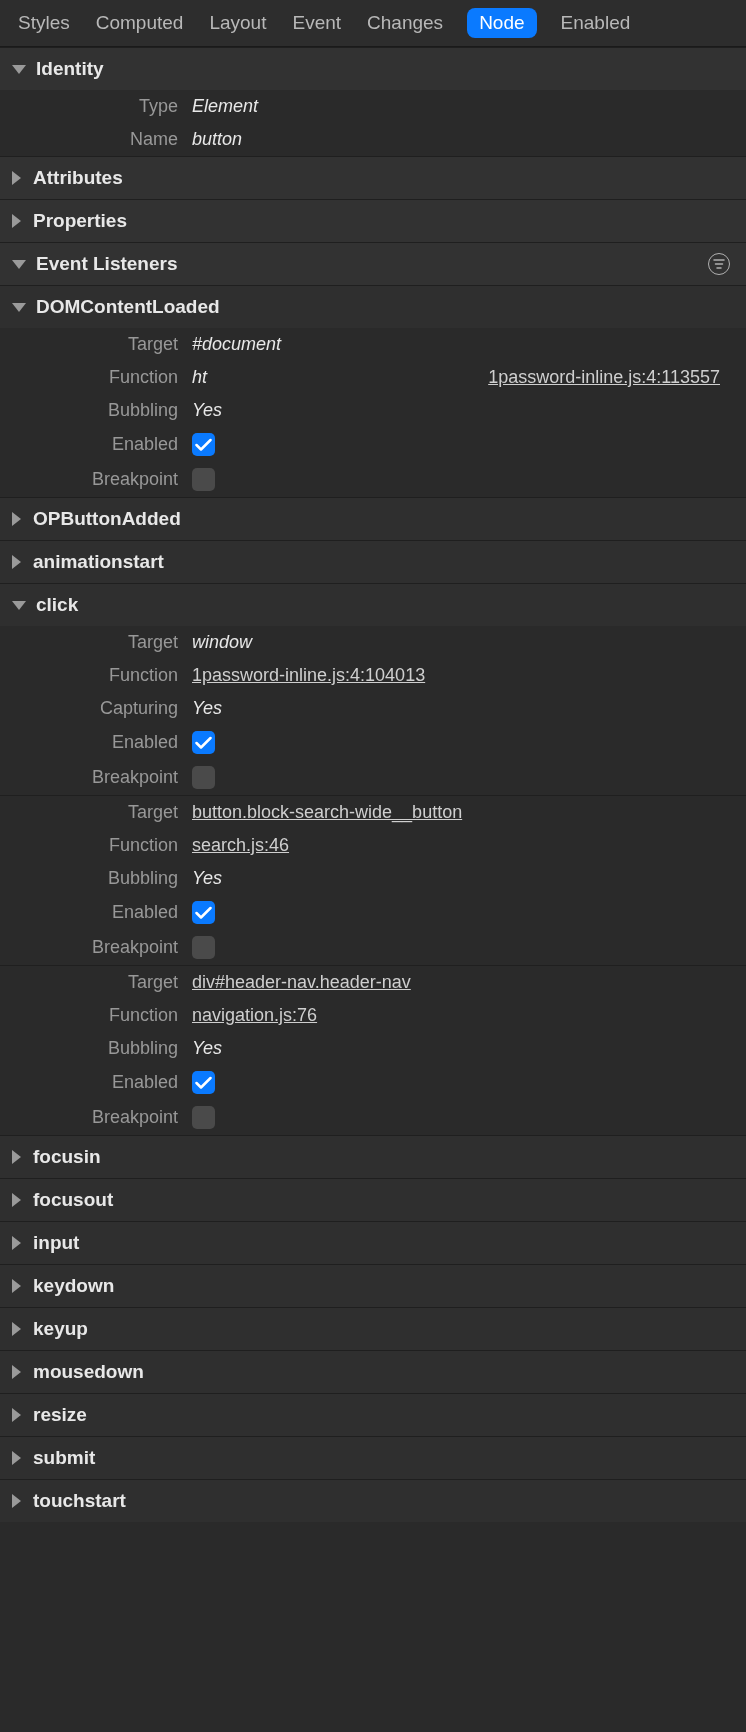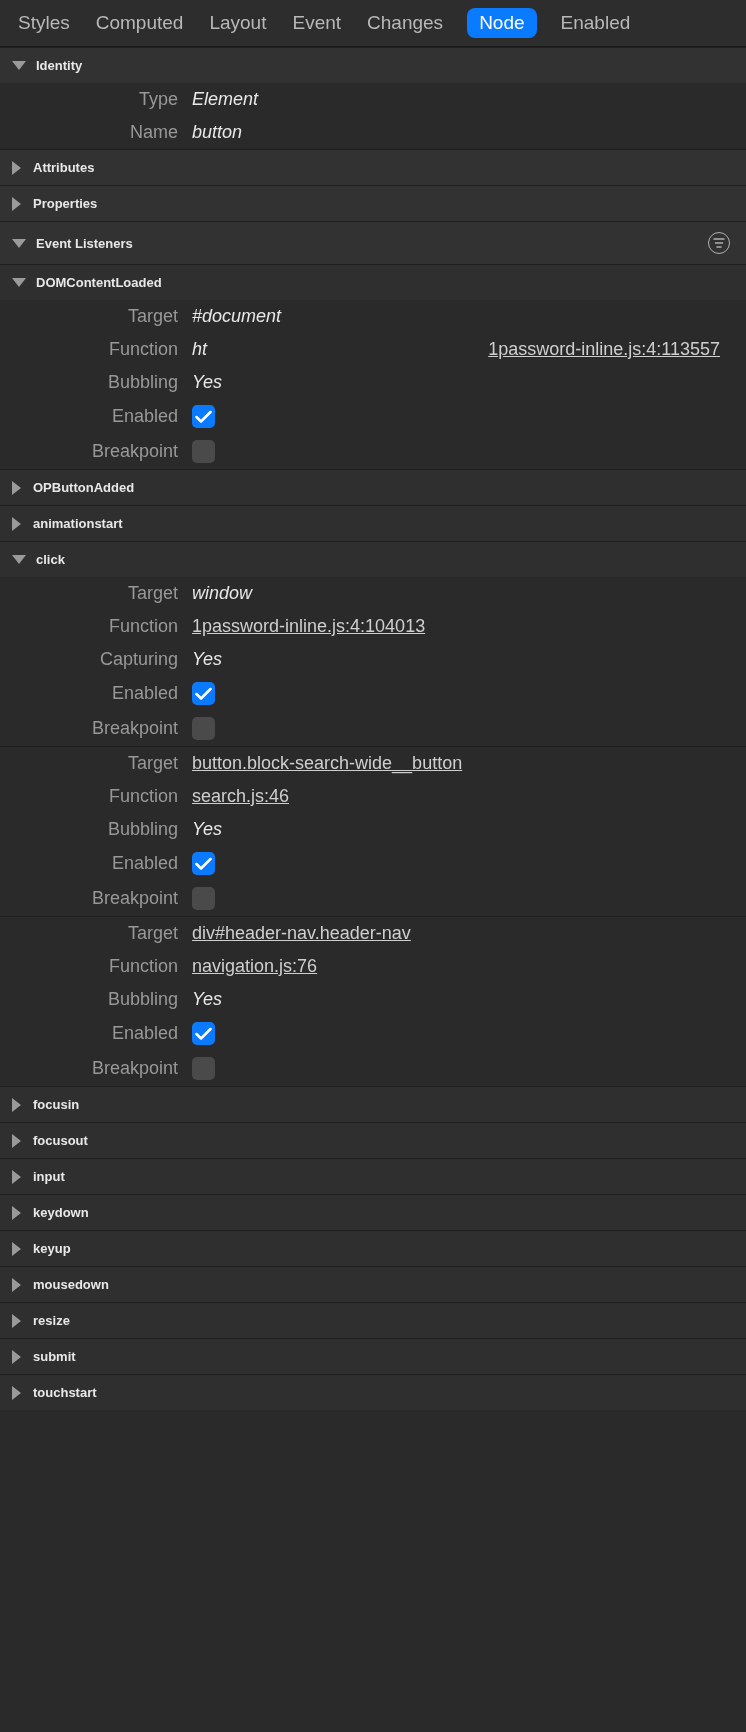--- a/index.html
+++ b/index.html
@@ -53,21 +53,21 @@
 }
 .disclosure.right {
   border-top: 7px solid transparent;
   border-bottom: 7px solid transparent;
   border-left: 9px solid #9a9a9a;
   margin-right: 12px;
 }
 .section-title {
   font-weight: 700;
   color: #e8e8e8;
-  font-size: 13px;
+  font-size: 19px;
   flex: 1;
 }
 .filter-icon {
   width: 22px;
   height: 22px;
   border: 1.5px solid #b0b0b0;
   border-radius: 50%;
   display: flex;
   align-items: center;
   justify-content: center;

